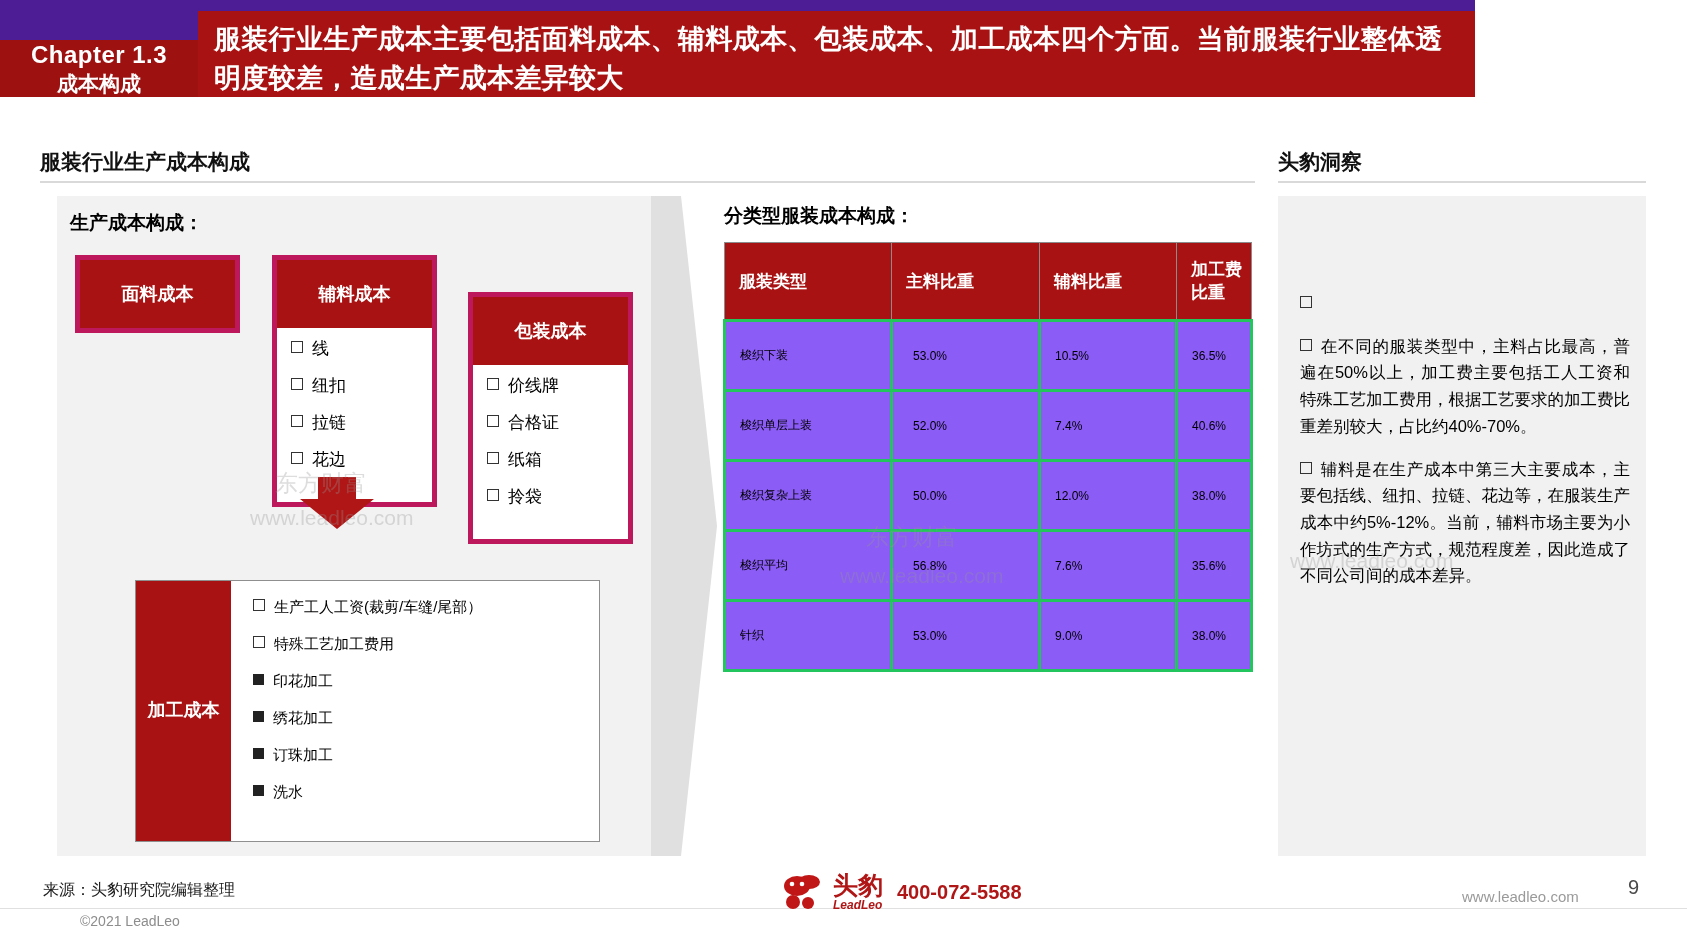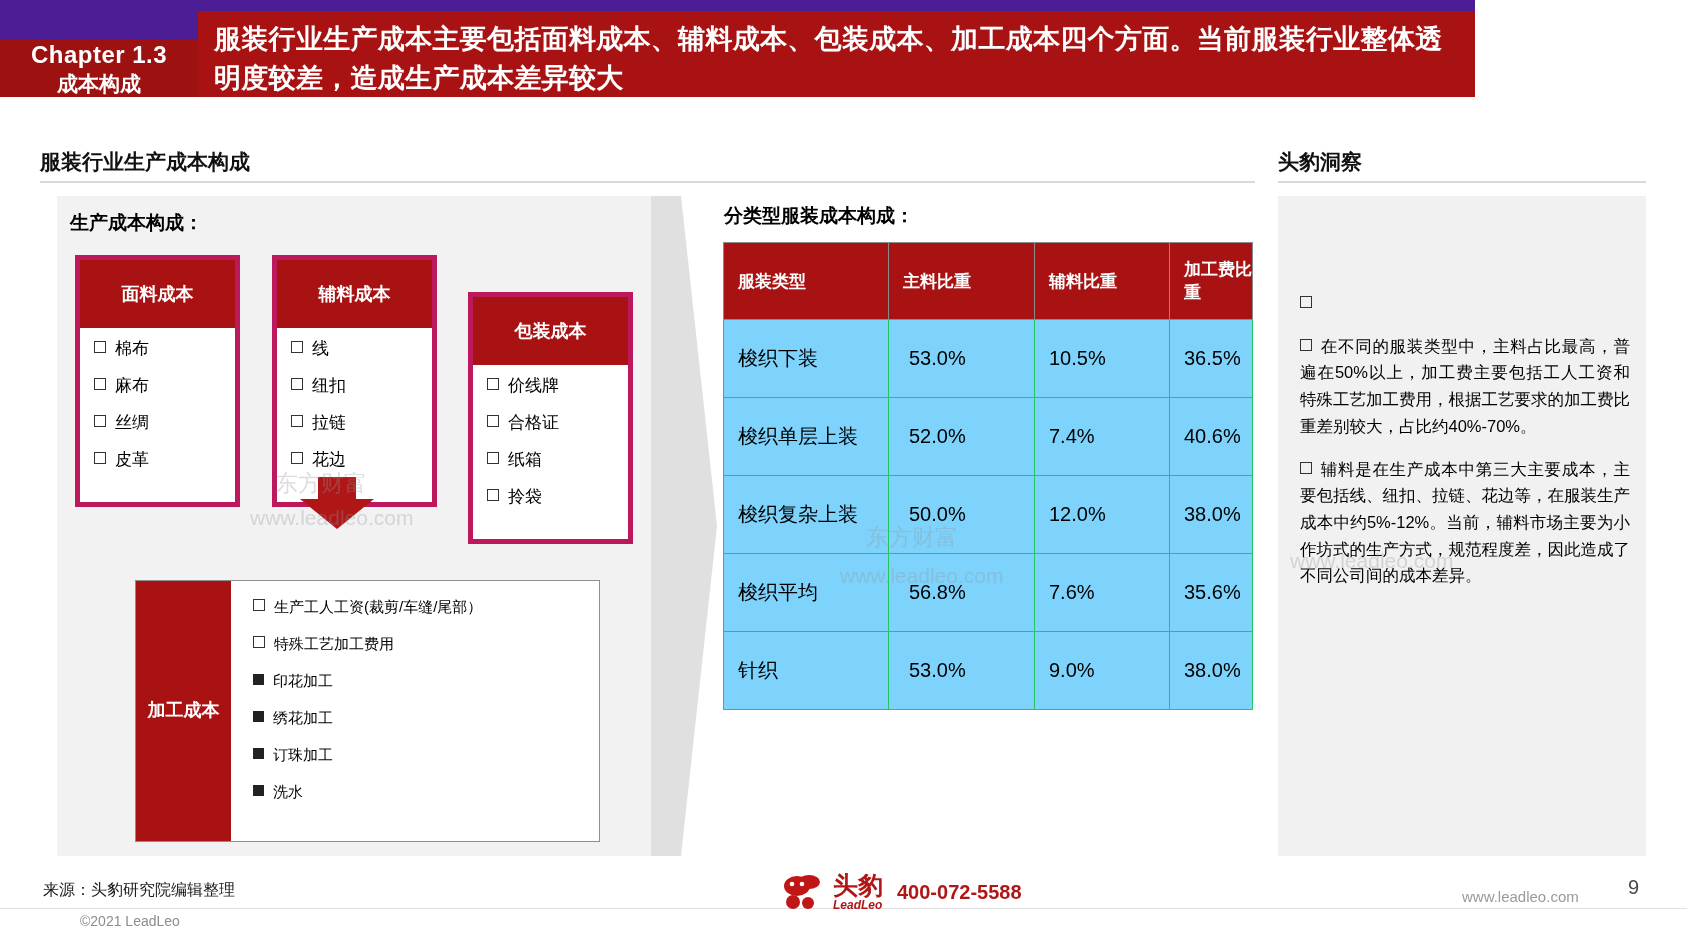--- a/index.html
+++ b/index.html
@@ -218,24 +218,24 @@
   table.cost-table th {
     background: #a81212;
     color: #fff;
     font-size: 17px;
     font-weight: bold;
     text-align: left;
     padding: 15px 0 15px 14px;
     border: 1px solid #8b8b8b;
   }
   table.cost-table td {
-    font-size: 20px;
+    font-size: 12px;
     padding: 25px 0 25px 14px;
-    border: 1px solid #22c55e;
-    background: #7dd3fc;
+    border: 3px solid #22c55e;
+    background: #8b5cf6;
   }
   table.cost-table td:first-child { width: 150px; }
   table.cost-table td:nth-child(2) { width: 125px; padding-left: 20px; }
   table.cost-table td:nth-child(3) { width: 120px; }
 
   
   .insight-panel {
     position: absolute;
     left: 1278px;
     top: 196px;
@@ -356,26 +356,20 @@
 <div class="section-title" id="sec-left">服装行业生产成本构成</div>
 <div class="rule" id="rule-left"></div>
 <div class="section-title" id="sec-right">头豹洞察</div>
 <div class="rule" id="rule-right"></div>
 
 <div class="left-panel"></div>
 <div class="left-panel-title">生产成本构成：</div>
 
 <div class="cost-col" id="col1">
   <div class="head">面料成本</div>
-  <div class="body">
-    <div class="bullet-item"><span class="bx"></span><span>棉布</span></div>
-    <div class="bullet-item"><span class="bx"></span><span>麻布</span></div>
-    <div class="bullet-item"><span class="bx"></span><span>丝绸</span></div>
-    <div class="bullet-item"><span class="bx"></span><span>皮革</span></div>
-  </div>
 </div>
 
 <div class="cost-col" id="col2">
   <div class="head">辅料成本</div>
   <div class="body">
     <div class="bullet-item"><span class="bx"></span><span>线</span></div>
     <div class="bullet-item"><span class="bx"></span><span>纽扣</span></div>
     <div class="bullet-item"><span class="bx"></span><span>拉链</span></div>
     <div class="bullet-item"><span class="bx"></span><span>花边</span></div>
   </div>

